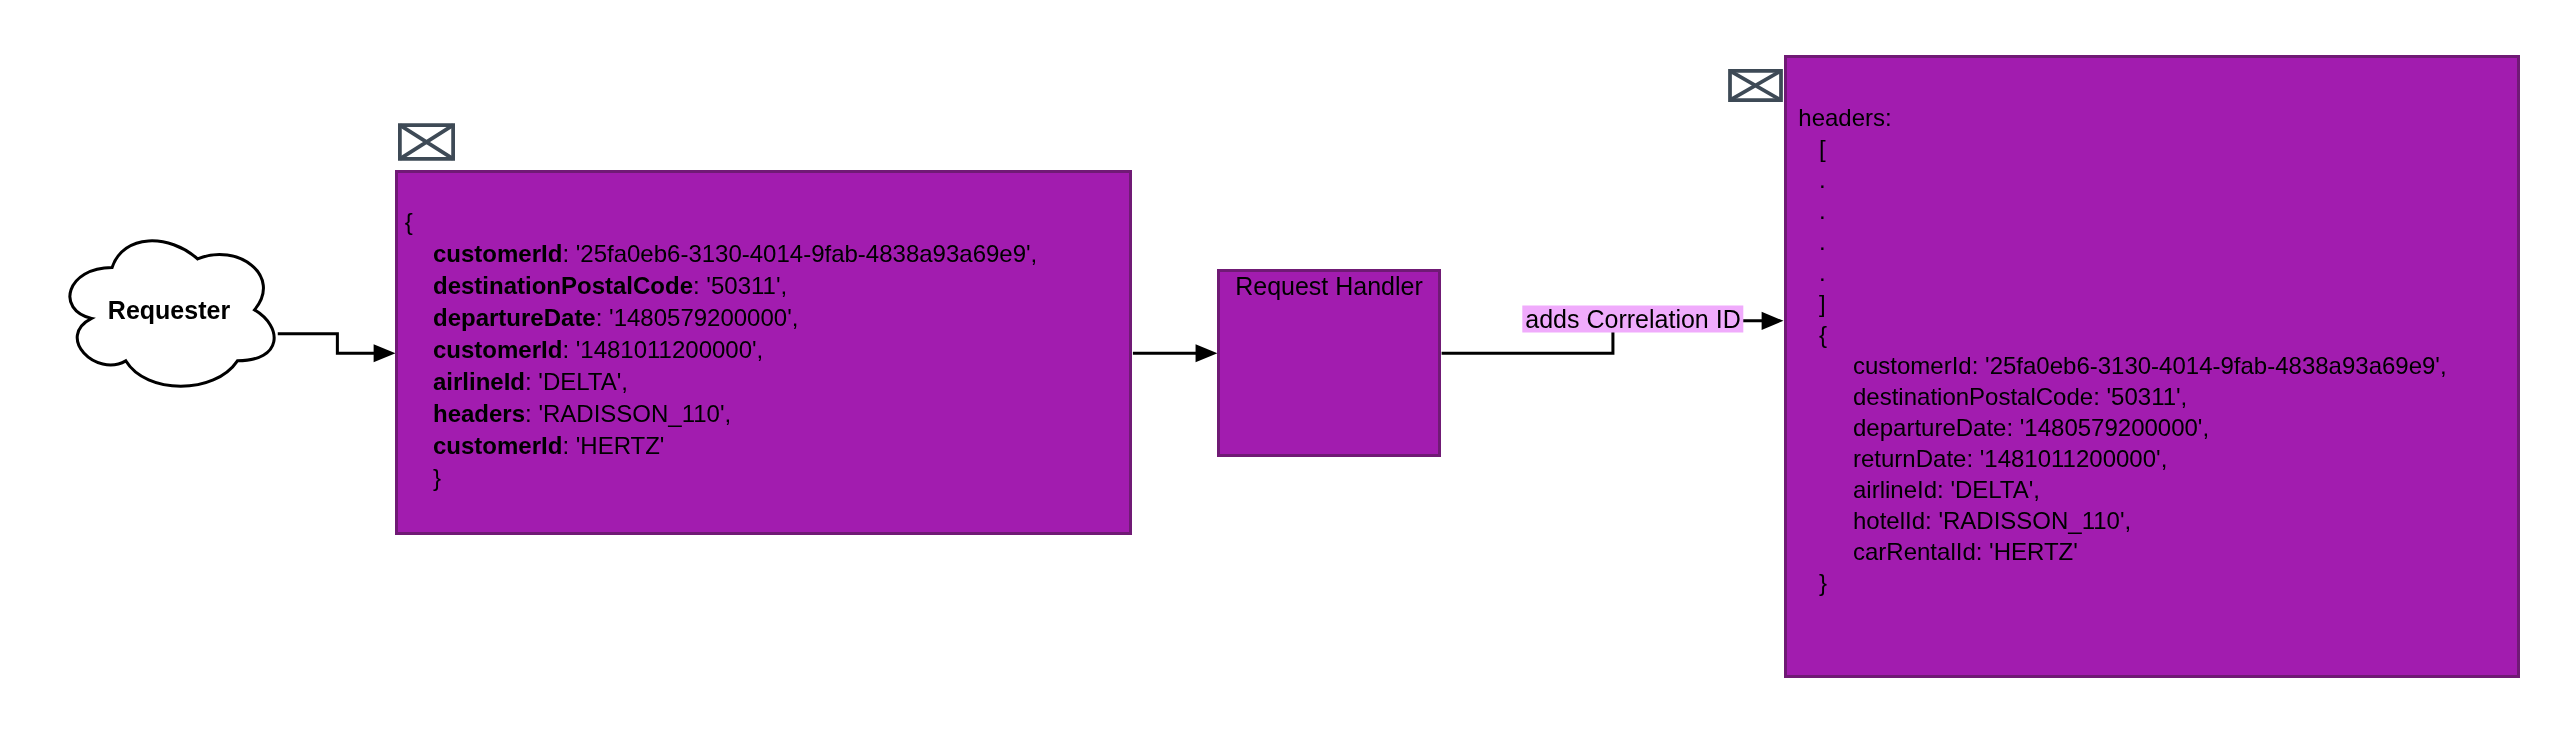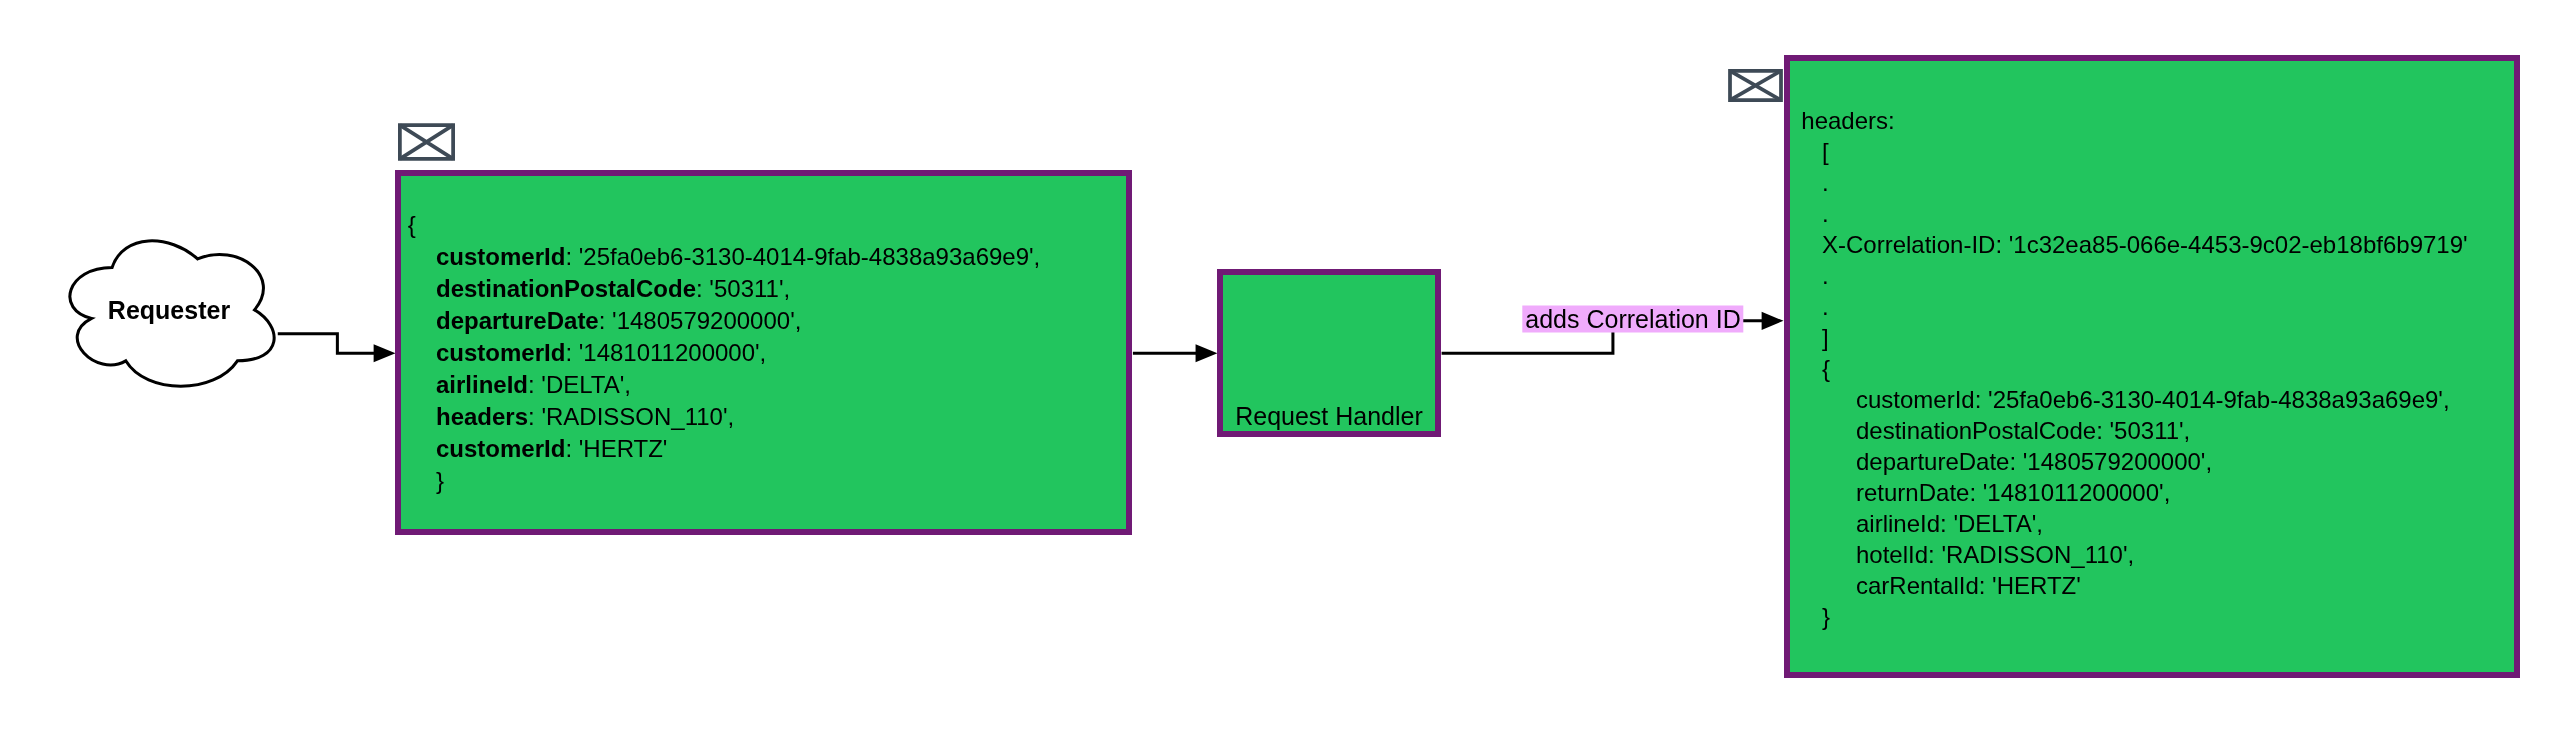--- a/index.html
+++ b/index.html
@@ -16,22 +16,22 @@
     color: #000000;
     overflow: hidden;
   }
   .layer {
     position: absolute;
     left: 0;
     top: 0;
   }
   .node-box {
     position: absolute;
-    background: #22c55e;
-    border: 6px solid #701a75;
+    background: #a21caf;
+    border: 3px solid #701a75;
     box-sizing: border-box;
   }
   .code-box {
     font-size: 24px;
   }
   #left-box {
     left: 395px;
     top: 170px;
     width: 737px;
     height: 365px;
@@ -47,23 +47,23 @@
   }
   #right-box .code-line { line-height: 31px; }
   .code-line {
     white-space: pre;
   }
   .code-line b { font-weight: bold; }
   #rh-box {
     left: 1217px;
     top: 269px;
     width: 224px;
-    height: 168px;
+    height: 188px;
     display: flex;
-    align-items: flex-end;
+    align-items: flex-start;
     justify-content: center;
     font-size: 25px;
     text-align: center;
   }
   .shape-label {
     position: absolute;
     display: flex;
     align-items: center;
     justify-content: center;
     font-size: 25px;
@@ -143,21 +143,20 @@
   <div class="node-box" id="rh-box">
     <span>Request Handler</span>
   </div>
 
   <div class="node-box code-box" id="right-box">
     <div id="right-code">
         <div class="code-line" style="padding-left: 11.3px;">headers:</div>
         <div class="code-line" style="padding-left: 32px;">[</div>
         <div class="code-line" style="padding-left: 32px;">.</div>
         <div class="code-line" style="padding-left: 32px;">.</div>
-        <div class="code-line" style="padding-left: 32px;">X-Correlation-ID: '1c32ea85-066e-4453-9c02-eb18bf6b9719'</div>
         <div class="code-line" style="padding-left: 32px;">.</div>
         <div class="code-line" style="padding-left: 32px;">.</div>
         <div class="code-line" style="padding-left: 32px;">]</div>
         <div class="code-line" style="padding-left: 32px;">{</div>
         <div class="code-line" style="padding-left: 66px;">customerId: '25fa0eb6-3130-4014-9fab-4838a93a69e9',</div>
         <div class="code-line" style="padding-left: 66px;">destinationPostalCode: '50311',</div>
         <div class="code-line" style="padding-left: 66px;">departureDate: '1480579200000',</div>
         <div class="code-line" style="padding-left: 66px;">returnDate: '1481011200000',</div>
         <div class="code-line" style="padding-left: 66px;">airlineId: 'DELTA',</div>
         <div class="code-line" style="padding-left: 66px;">hotelId: 'RADISSON_110',</div>

